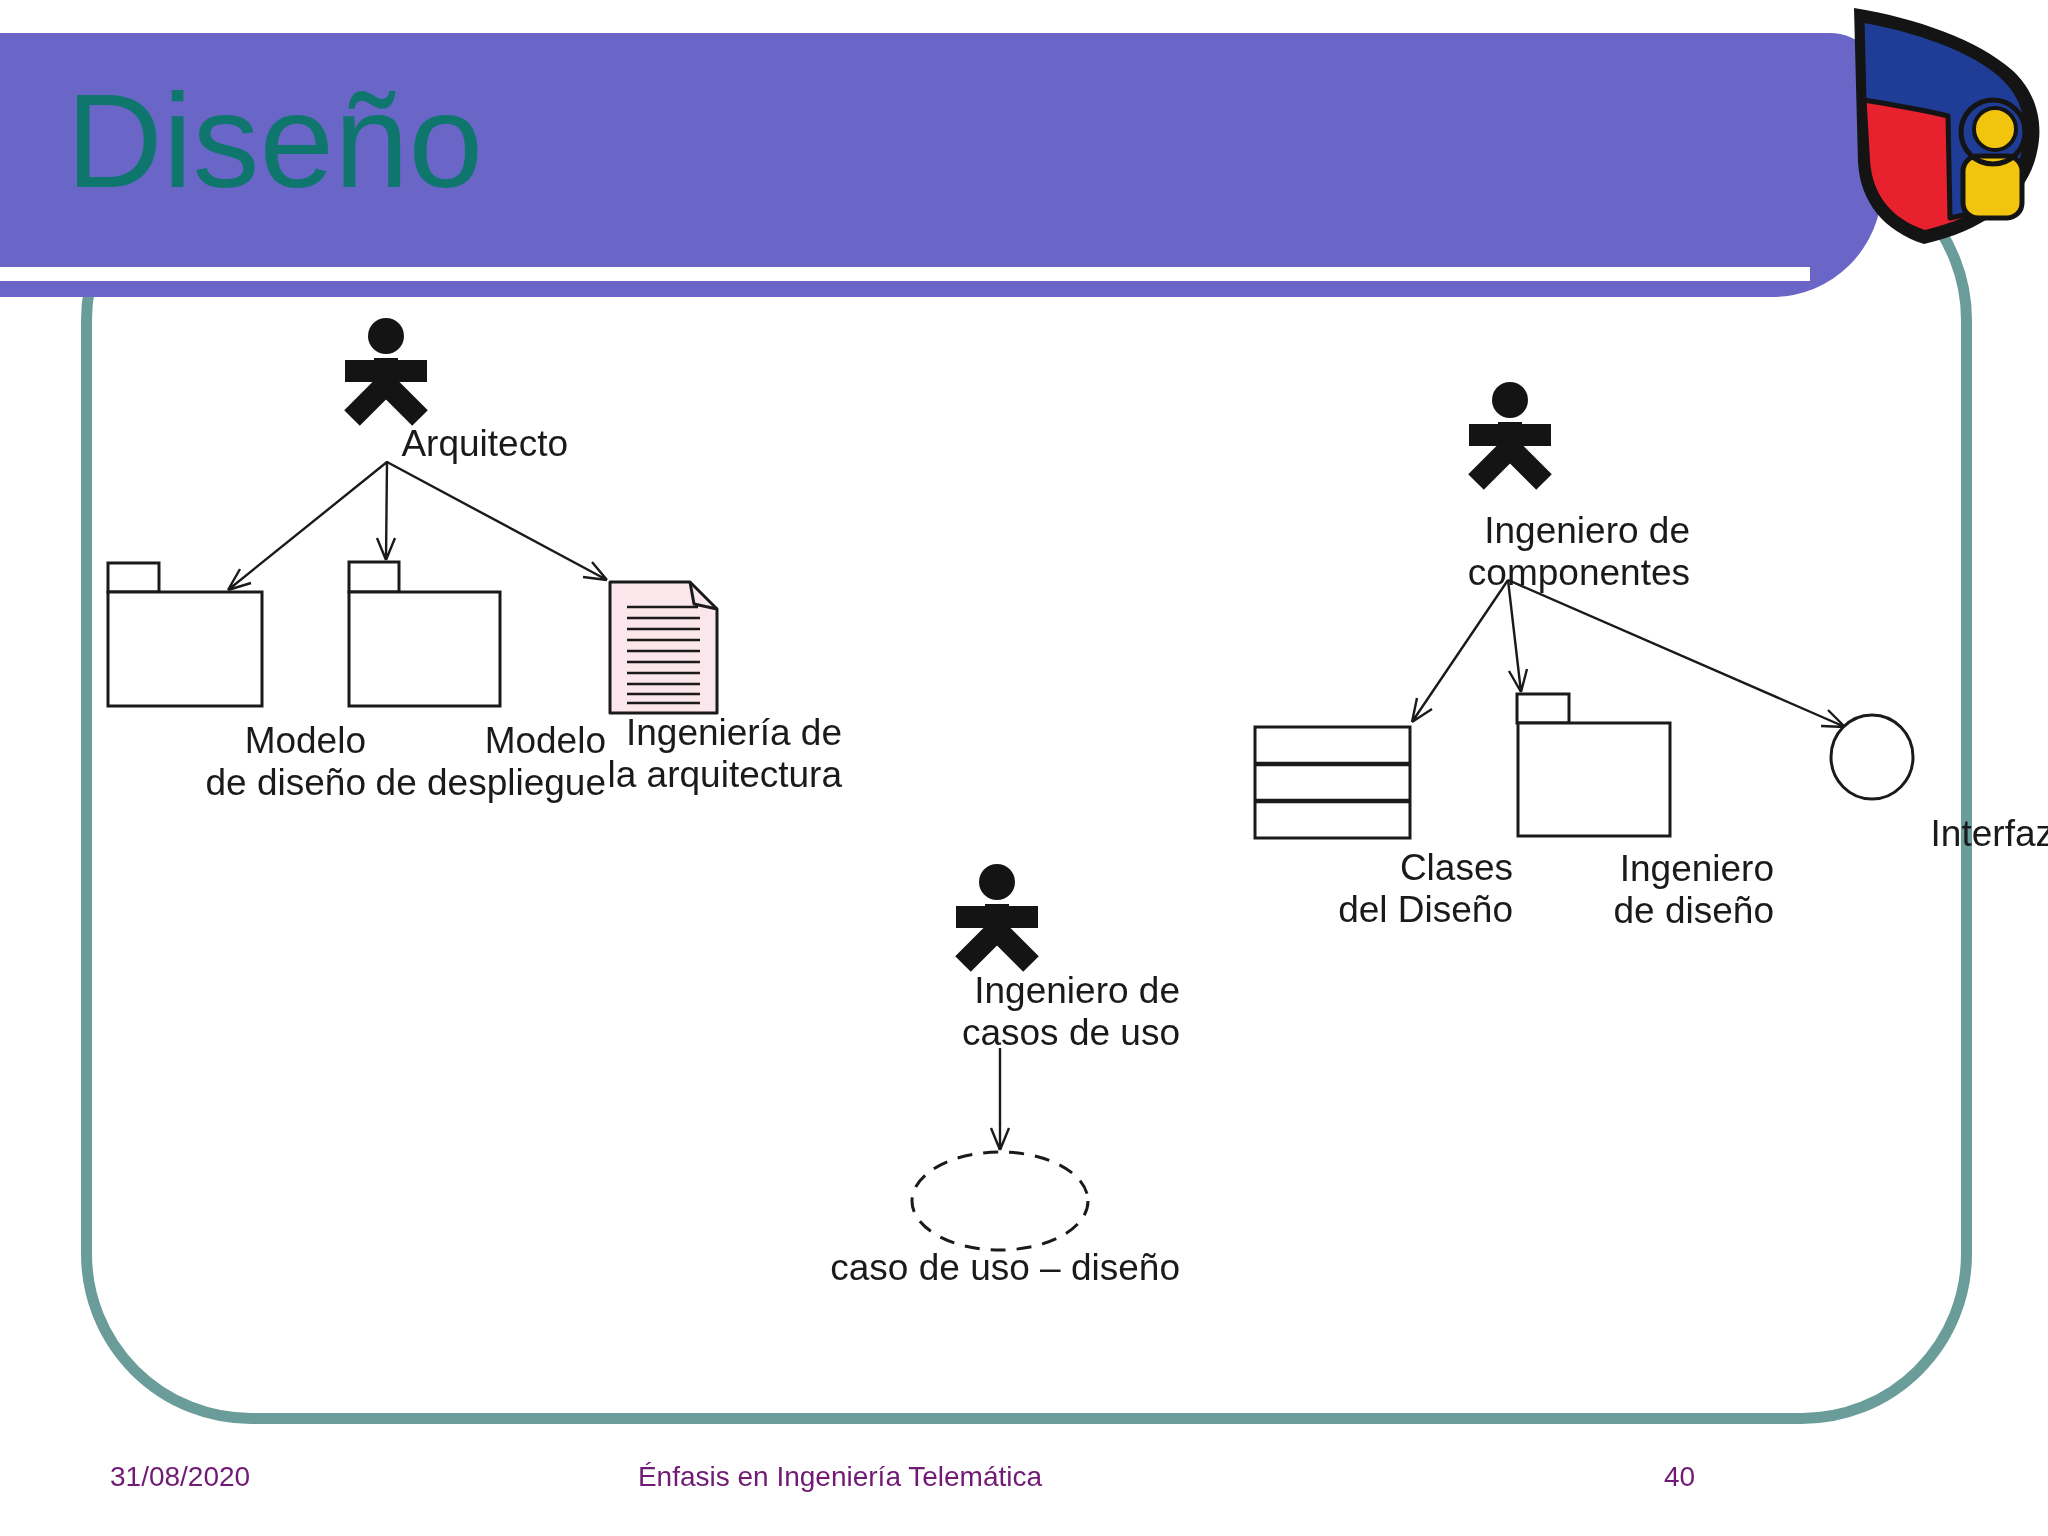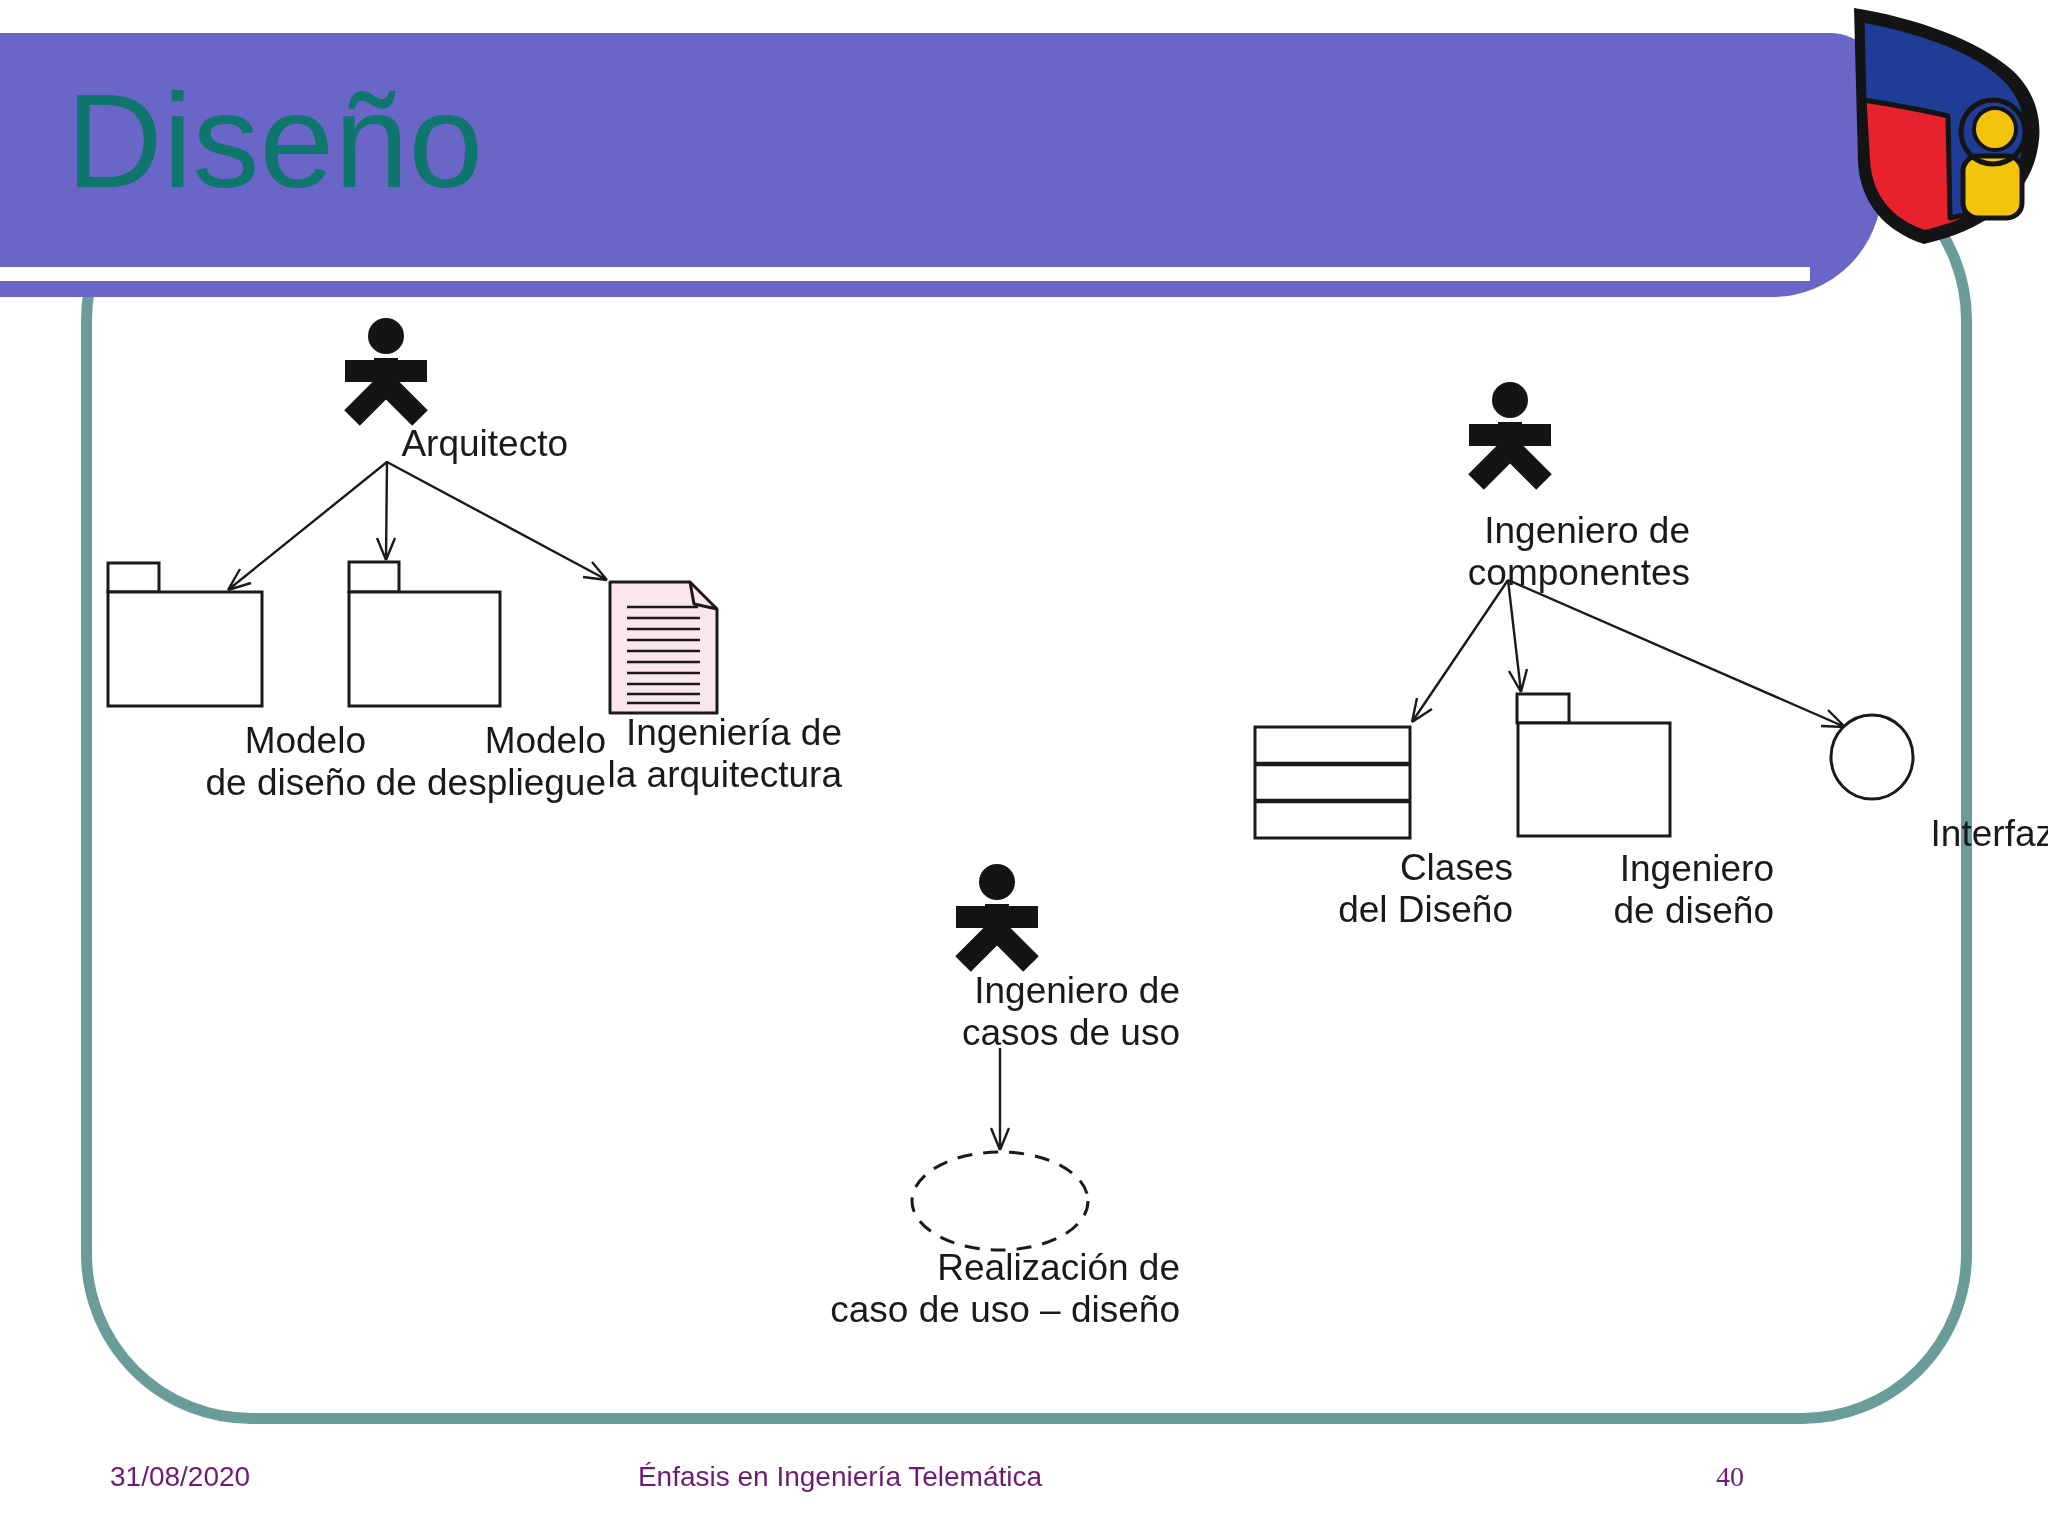--- a/index.html
+++ b/index.html
@@ -33,21 +33,21 @@
   .dlabel{
     z-index:6;width:360px;text-align:right;
     font-size:37px;line-height:42px;color:#1a1a1a;white-space:nowrap;
   }
   
   .footer-text{
     z-index:6;font-size:28px;line-height:30px;color:#701a75;
   }
   #footer-course{left:0;top:1462px;width:1680px;text-align:center;}
   #footer-date{left:110px;top:1462px;}
-  #footer-page{left:1664px;top:1462px;width:80px;text-align:right;font-family:Liberation Serif, serif;}
+  #footer-page{left:1664px;top:1462px;width:80px;text-align:left;}
 </style>
 </head>
 <body>
 
 <div class="abs" id="teal-frame"></div>
 
 <div class="abs" id="banner"></div>
 <div class="abs" id="banner-underline"></div>
 <div class="abs" id="slide-title">Diseño</div>
 
@@ -176,19 +176,18 @@
 <div class="abs dlabel" style="left:1694px;top:813px;">
   <span>Interfaz</span>
 </div>
 
 <div class="abs dlabel" style="left:820px;top:970px;">
   <div>Ingeniero de</div>
   <div>casos de uso</div>
 </div>
 
 <div class="abs dlabel" style="left:820px;top:1247px;">
-  <div>Realización de</div>
   <div>caso de uso – diseño</div>
 </div>
 
 <div class="abs footer-text" id="footer-date">31/08/2020</div>
 <div class="abs footer-text" id="footer-course">Énfasis en Ingeniería Telemática</div>
 <div class="abs footer-text" id="footer-page">40</div>
 
 </body></html>

